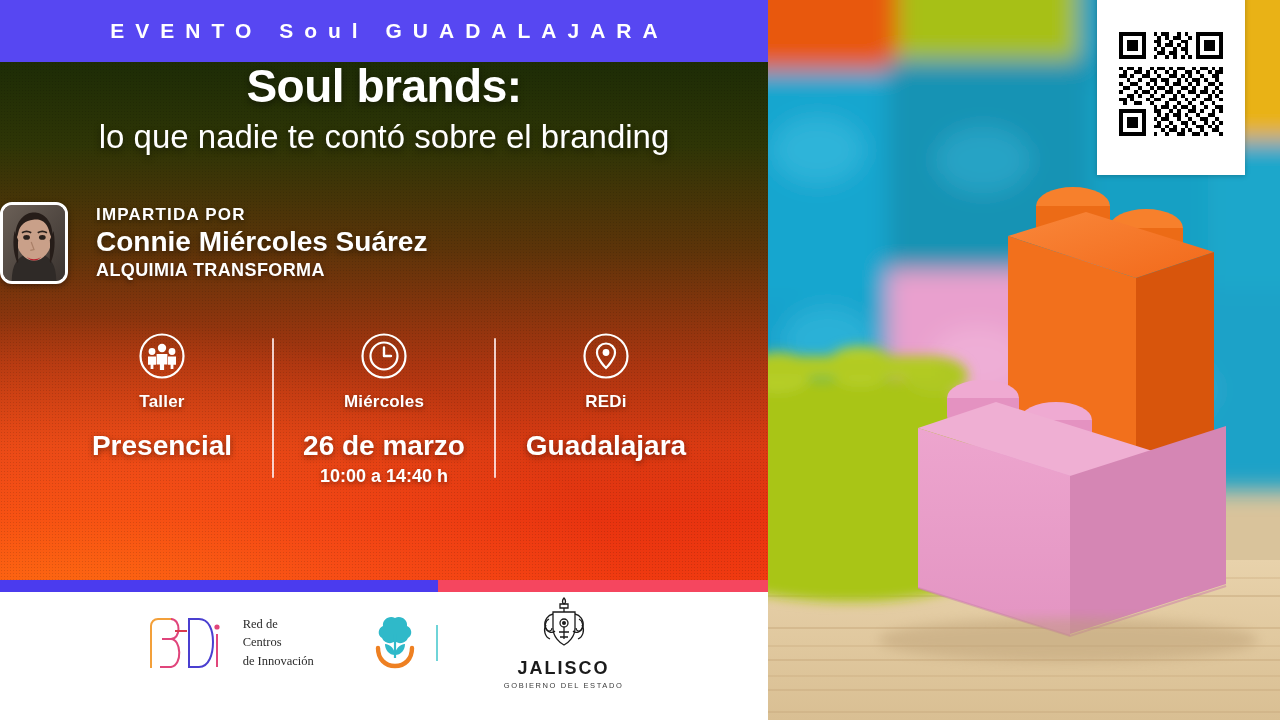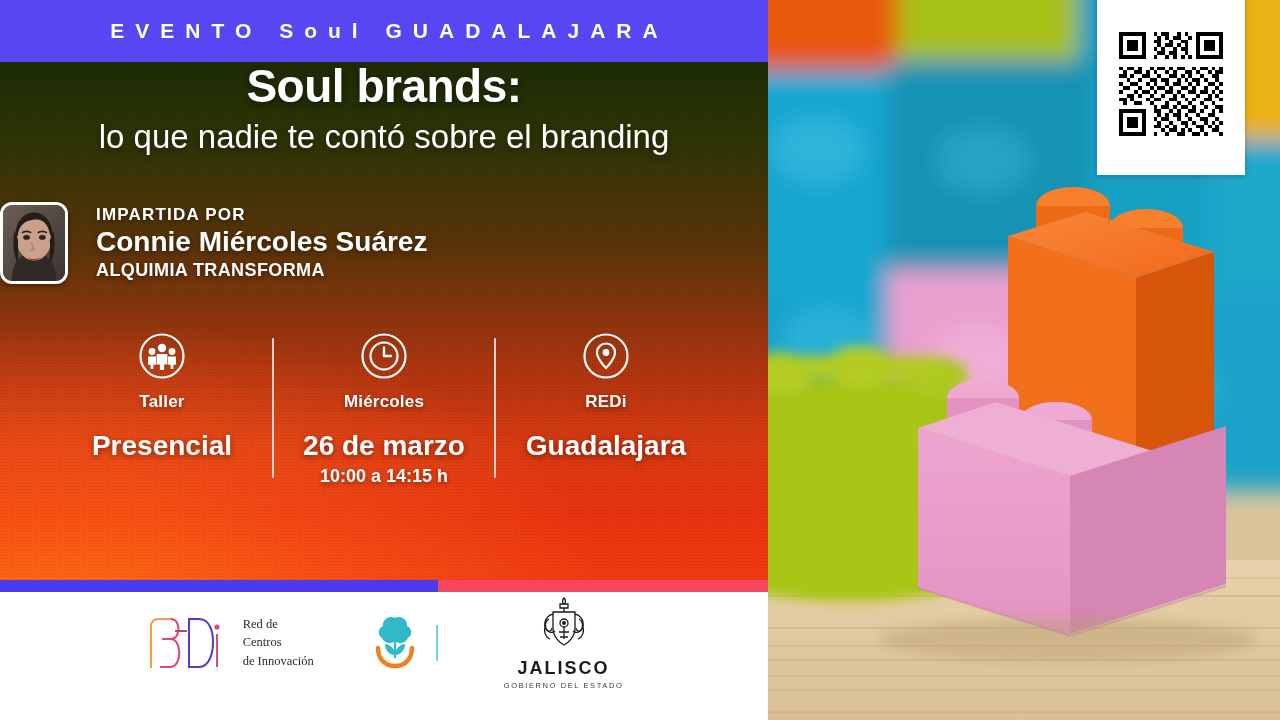--- a/index.html
+++ b/index.html
@@ -203,21 +203,21 @@
           <div class="info-col">
             <div class="info-icon">
               <svg viewBox="0 0 48 48" aria-hidden="true">
                 <circle cx="24" cy="24" r="21.5" fill="none" stroke="#fff" stroke-width="2.2"></circle>
                 <circle cx="24" cy="24" r="13.5" fill="none" stroke="#fff" stroke-width="2.2"></circle>
                 <path d="M24 15.5V24h7" fill="none" stroke="#fff" stroke-width="2.4" stroke-linecap="round" stroke-linejoin="round"></path>
               </svg>
             </div>
             <div class="info-small">Miércoles</div>
             <div class="info-big">26 de marzo</div>
-            <div class="info-time">10:00 a 14:15 h</div>
+            <div class="info-time">10:00 a 14:40 h</div>
           </div>
 
           <div class="info-divider"></div>
 
           <div class="info-col">
             <div class="info-icon">
               <svg viewBox="0 0 48 48" aria-hidden="true">
                 <circle cx="24" cy="24" r="21.5" fill="none" stroke="#fff" stroke-width="2.2"></circle>
                 <path d="M24 11.5c-5 0-9 4-9 9 0 6.6 9 15.5 9 15.5s9-8.9 9-15.5c0-5-4-9-9-9z" fill="none" stroke="#fff" stroke-width="2.2"></path>
                 <circle cx="24" cy="20.5" r="3.4" fill="#fff"></circle>

